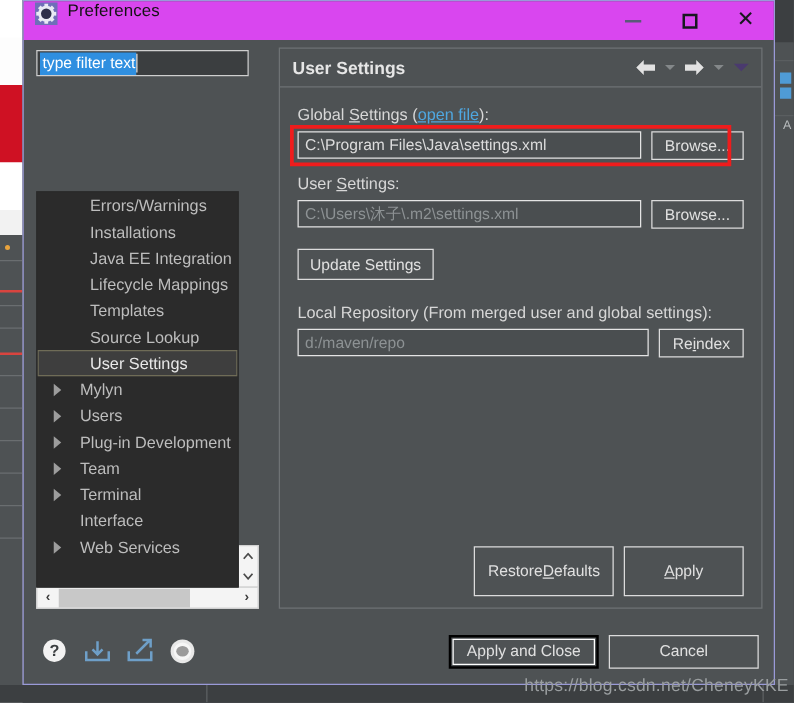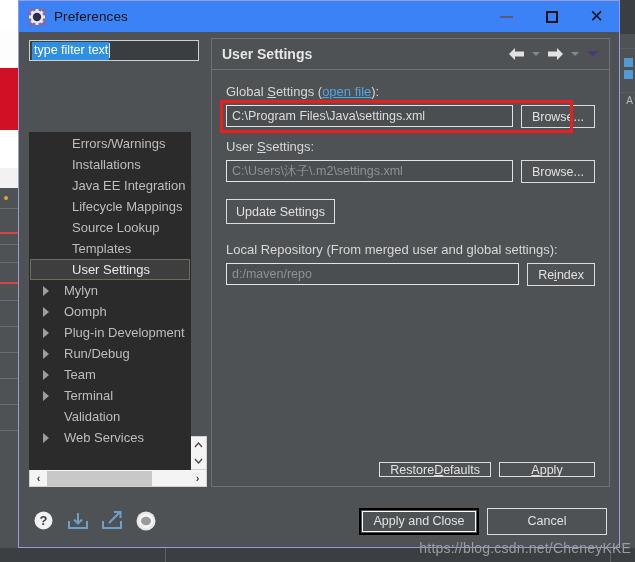--- a/index.html
+++ b/index.html
@@ -68,23 +68,23 @@
     background: #4e5254;
     border: 1px solid #9a9ad8;
     box-sizing: border-box;
     display: flex;
     flex-direction: column;
   }
 
   
   .titlebar {
     height: 31px;
-    background: #3b82f6;
-    display: flex;
-    align-items: center;
+    background: #d946ef;
+    display: flex;
+    align-items: flex-start;
     flex: none;
     position: relative;
   }
   .title-icon {
     width: 20px; height: 20px;
     margin-left: 8px;
     margin-right: 7px;
     flex: none;
     position: relative;
   }
@@ -104,20 +104,21 @@
   .win-max-glyph { width: 12px; height: 12px; border: 2px solid #17171f; box-sizing: border-box; display: block; }
   .win-close-glyph { font-size: 17px; line-height: 1; font-family: "DejaVu Sans", sans-serif; }
 
   
   .dlg-body {
     flex: 1;
     display: flex;
     padding: 0;
     position: relative;
     min-height: 0;
+    gap: 12px;
   }
 
   
   .left-col {
     width: 188px;
     flex: none;
     display: flex;
     flex-direction: column;
     padding: 8px 0 0 10px;
     box-sizing: border-box;
@@ -366,21 +367,21 @@
 
   .repo-row { display: flex; gap: 8px; align-items: stretch; }
 
   .pane-footer {
     display: flex;
     justify-content: flex-end;
     gap: 8px;
     padding: 0 14px 9px 14px;
     flex: none;
   }
-  .btn.footer-btn { height: 15px; min-width: 96px; }
+  .btn.footer-btn { height: 40px; min-width: 96px; }
 
   
   .dlg-bottom {
     height: 52px;
     flex: none;
     display: flex;
     align-items: center;
     padding: 0 12px 0 14px;
     position: relative;
   }
@@ -504,55 +505,51 @@
             <div class="tree-item child">
               <span>Installations</span>
             </div>
             <div class="tree-item child">
               <span>Java EE Integration</span>
             </div>
             <div class="tree-item child">
               <span>Lifecycle Mappings</span>
             </div>
             <div class="tree-item child">
+              <span>Templates</span>
+            </div>
+            <div class="tree-item child">
               <span>Source Lookup</span>
-            </div>
-            <div class="tree-item child">
-              <span>Templates</span>
             </div>
             <div class="tree-item child selected">
               <span>User Settings</span>
             </div>
             <div class="tree-item ">
               <span class="twisty"></span>
               <span>Mylyn</span>
             </div>
             <div class="tree-item ">
               <span class="twisty"></span>
-              <span>Oomph</span>
+              <span>Users</span>
             </div>
             <div class="tree-item ">
               <span class="twisty"></span>
               <span>Plug-in Development</span>
             </div>
             <div class="tree-item ">
               <span class="twisty"></span>
-              <span>Run/Debug</span>
-            </div>
-            <div class="tree-item ">
-              <span class="twisty"></span>
               <span>Team</span>
             </div>
             <div class="tree-item ">
               <span class="twisty"></span>
               <span>Terminal</span>
             </div>
             <div class="tree-item ">
               <span class="twisty" style="visibility: hidden;"></span>
-              <span>Validation</span>
+              <span>Interface</span>
             </div>
             <div class="tree-item ">
               <span class="twisty"></span>
               <span>Web Services</span>
             </div>
             <div class="tree-item "></div>
           </div>
         <div class="vscroll">
           <div class="vs-btn">
             <svg width="9" height="6" viewBox="0 0 9 6">
@@ -612,21 +609,21 @@
           <div class="field-label">
             <span>Global </span><span class="u">S</span><span>ettings (</span><a class="link" href="#">open file</a><span>):</span>
           </div>
           <div class="field-row" style="position:relative;">
             <div class="text-input">C:\Program Files\Java\settings.xml</div>
             <div class="btn browse">Browse...</div>
             <div class="highlight-box" style="left:-6px; top:-5px; width:353px; height:33px;"></div>
           </div>
 
           <div class="field-label">
-            <span>User </span><span class="u">S</span><span>settings:</span>
+            <span>User </span><span class="u">S</span><span>ettings:</span>
           </div>
           <div class="field-row">
             <div class="text-input placeholder">C:\Users\沐子\.m2\settings.xml</div>
             <div class="btn browse">Browse...</div>
           </div>
 
           <div class="update-btn-wrap">
             <div class="btn small" style="display:inline-flex;">Update Settings</div>
           </div>
 

